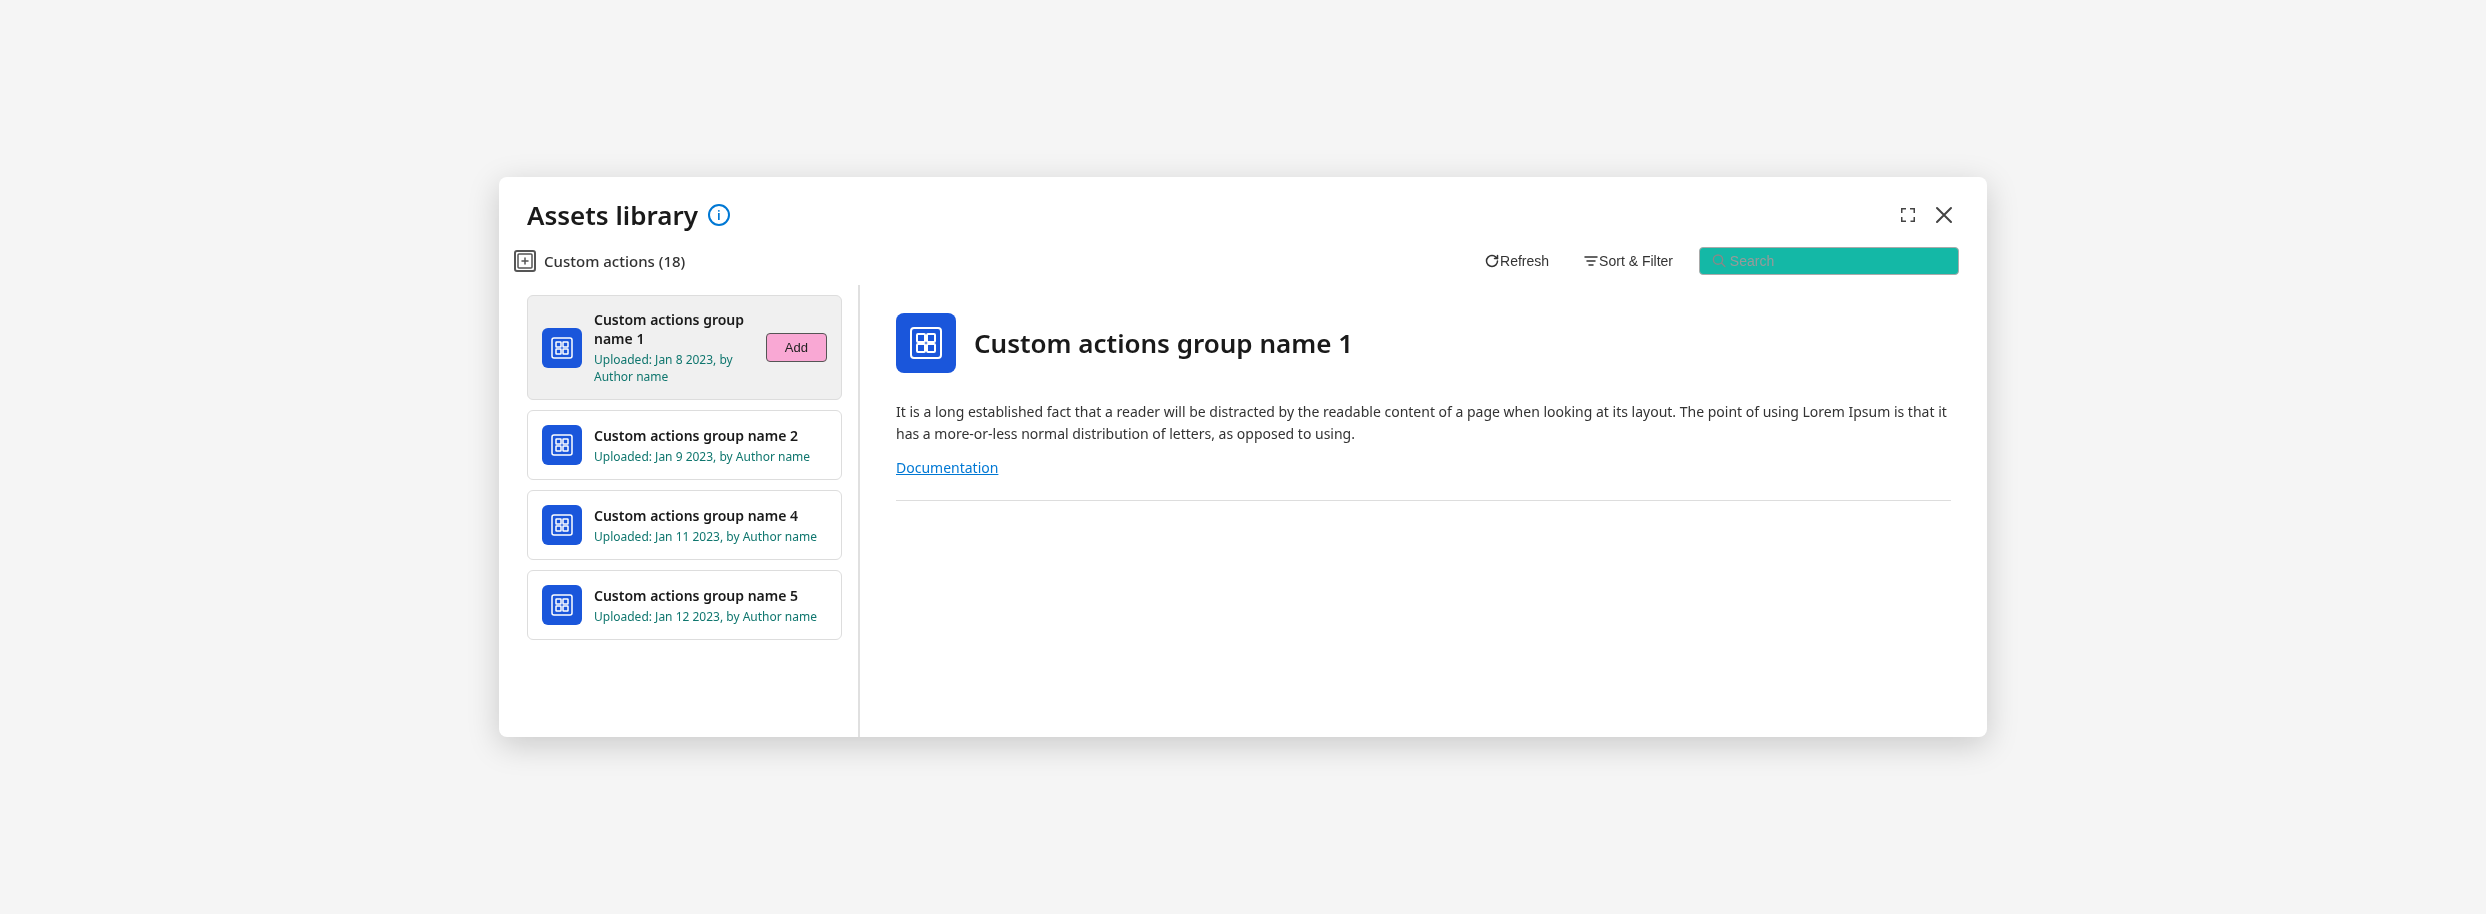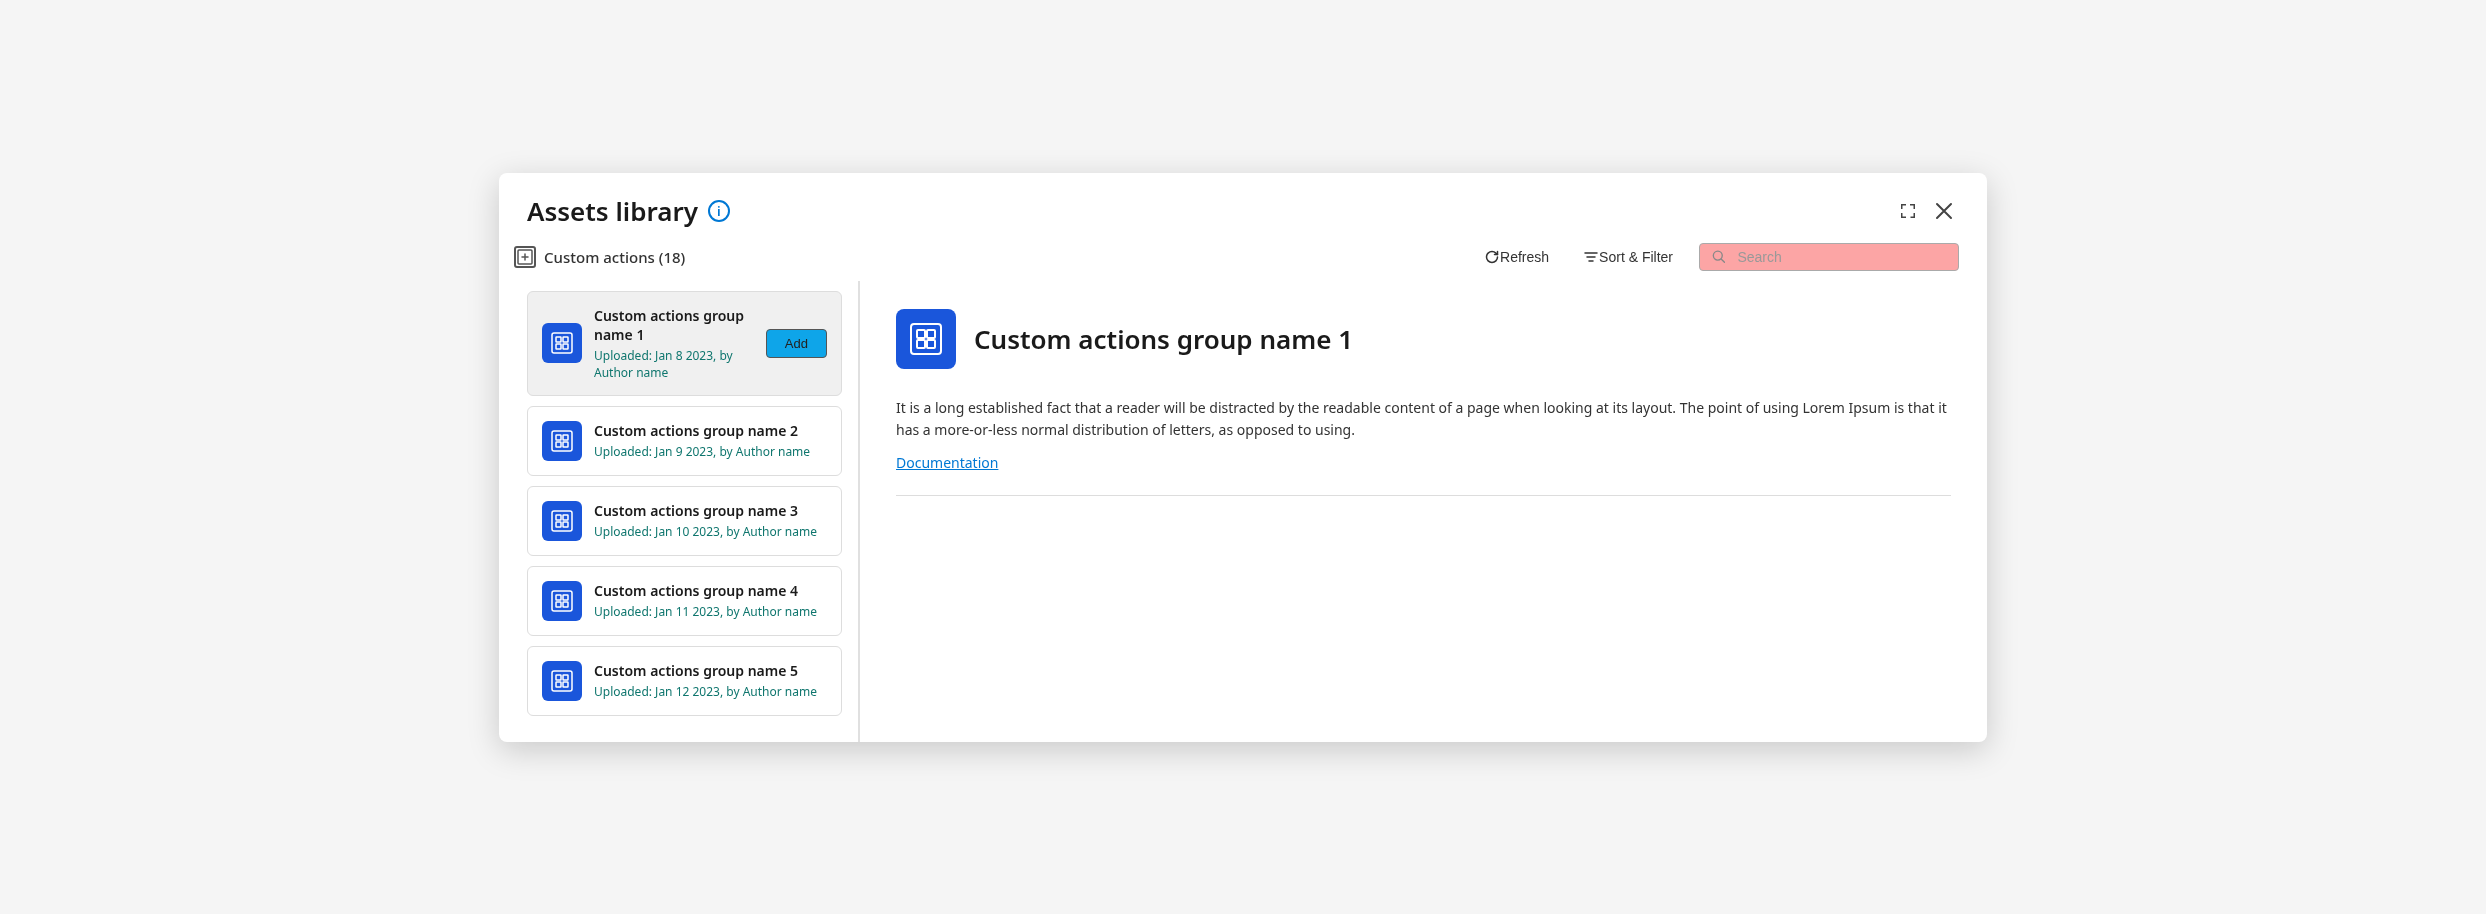--- a/index.html
+++ b/index.html
@@ -107,23 +107,23 @@
       color: #333;
       padding: 5px 8px;
       border-radius: 4px;
     }
     .search-box {
       display: flex;
       align-items: flex-start;
       border: 1.5px solid #aaa;
       border-radius: 4px;
       padding: 5px 12px;
-      gap: 12px;
+      gap: 4px;
       width: 260px;
-      background: #fca5a5;
+      background: #14b8a6;
     }
     .search-box input {
       border: none;
       outline: none;
       font-size: 14px;
       color: #333;
       width: 100%;
       background: transparent;
     }
     .search-box input::placeholder { color: #999; }
@@ -176,21 +176,21 @@
       font-size: 14px;
       font-weight: 600;
       color: #1a1a1a;
       margin-bottom: 3px;
     }
     .list-item-meta {
       font-size: 12px;
       color: #0f766e;
     }
     .add-btn {
-      background: #0ea5e9;
+      background: #f9a8d4;
       border: 1.5px solid #555;
       border-radius: 4px;
       padding: 6px 18px;
       font-size: 13px;
       font-weight: 500;
       cursor: pointer;
       color: #222;
       white-space: nowrap;
     }
     .detail-panel {
@@ -353,36 +353,20 @@
           <rect x="2" y="2" width="20" height="20" rx="2" stroke="white" stroke-width="1.5" fill="none"></rect>
           <rect x="6" y="6" width="5" height="5" rx="0.5" stroke="white" stroke-width="1.5" fill="none"></rect>
           <rect x="13" y="6" width="5" height="5" rx="0.5" stroke="white" stroke-width="1.5" fill="none"></rect>
           <rect x="6" y="13" width="5" height="5" rx="0.5" stroke="white" stroke-width="1.5" fill="none"></rect>
           <rect x="13" y="13" width="5" height="5" rx="0.5" stroke="white" stroke-width="1.5" fill="none"></rect>
         </svg>
       </div>
       <div class="list-item-text">
         <div class="list-item-name">Custom actions group name 2</div>
         <div class="list-item-meta">Uploaded: Jan 9 2023, by Author name</div>
-      </div>
-
-    </div>
-        <div class="list-item">
-      <div class="list-item-icon">
-        <svg viewBox="0 0 24 24" fill="none" xmlns="http://www.w3.org/2000/svg">
-          <rect x="2" y="2" width="20" height="20" rx="2" stroke="white" stroke-width="1.5" fill="none"></rect>
-          <rect x="6" y="6" width="5" height="5" rx="0.5" stroke="white" stroke-width="1.5" fill="none"></rect>
-          <rect x="13" y="6" width="5" height="5" rx="0.5" stroke="white" stroke-width="1.5" fill="none"></rect>
-          <rect x="6" y="13" width="5" height="5" rx="0.5" stroke="white" stroke-width="1.5" fill="none"></rect>
-          <rect x="13" y="13" width="5" height="5" rx="0.5" stroke="white" stroke-width="1.5" fill="none"></rect>
-        </svg>
-      </div>
-      <div class="list-item-text">
-        <div class="list-item-name">Custom actions group name 3</div>
-        <div class="list-item-meta">Uploaded: Jan 10 2023, by Author name</div>
       </div>
 
     </div>
         <div class="list-item">
       <div class="list-item-icon">
         <svg viewBox="0 0 24 24" fill="none" xmlns="http://www.w3.org/2000/svg">
           <rect x="2" y="2" width="20" height="20" rx="2" stroke="white" stroke-width="1.5" fill="none"></rect>
           <rect x="6" y="6" width="5" height="5" rx="0.5" stroke="white" stroke-width="1.5" fill="none"></rect>
           <rect x="13" y="6" width="5" height="5" rx="0.5" stroke="white" stroke-width="1.5" fill="none"></rect>
           <rect x="6" y="13" width="5" height="5" rx="0.5" stroke="white" stroke-width="1.5" fill="none"></rect>

